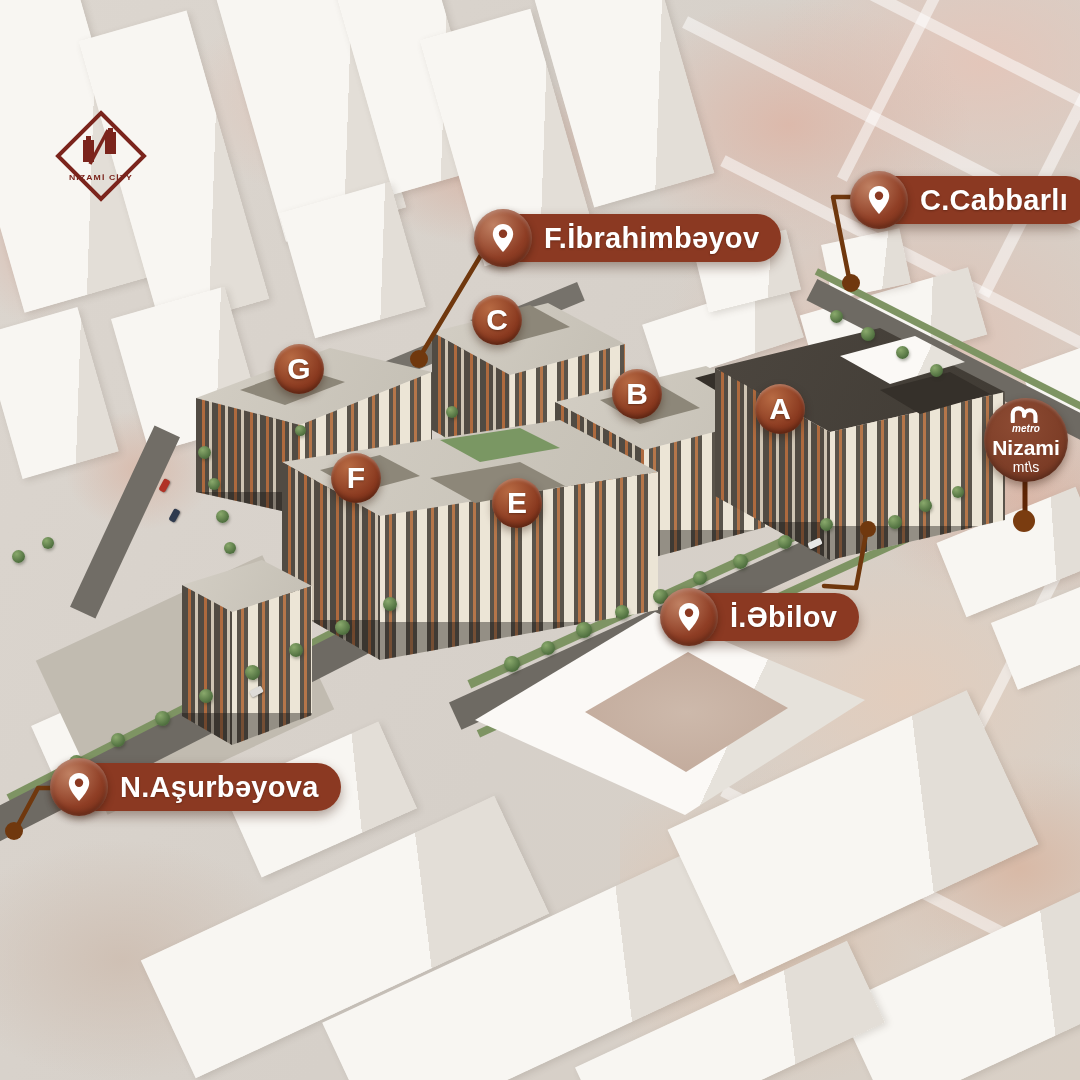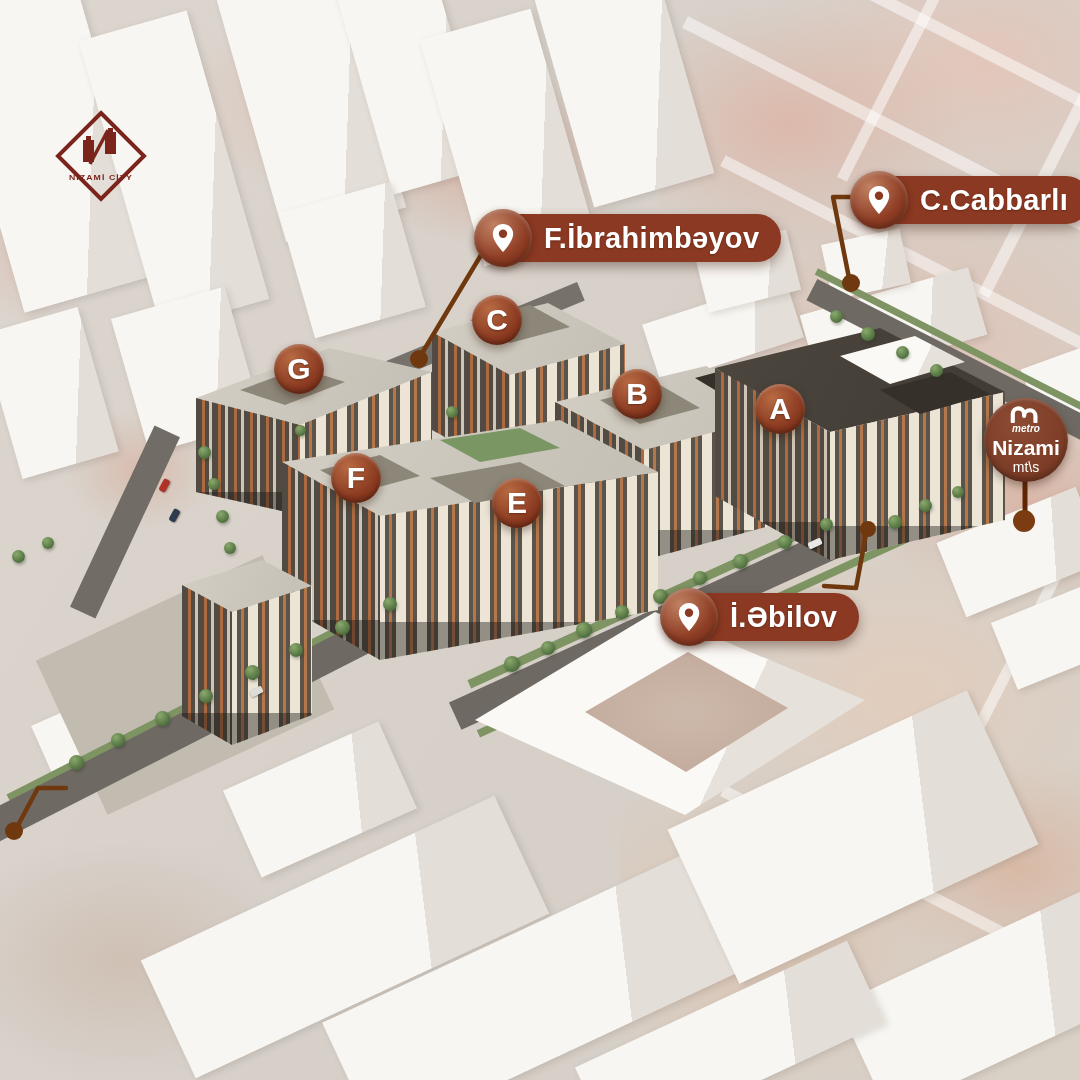--- a/index.html
+++ b/index.html
@@ -226,20 +226,29 @@
   <div class="pill" style="left:666px;top:560px;margin-top:33px;">
     <span class="badge">
       <svg width="24" height="30" viewBox="0 0 24 30">
         <path d="M12,1 C6.3,1 1.8,5.4 1.8,11 C1.8,18.5 12,29 12,29 C12,29 22.2,18.5 22.2,11 C22.2,5.4 17.7,1 12,1 Z" fill="#fff"></path>
         <circle cx="12" cy="10.8" r="4.2" fill="#8b3922"></circle>
       </svg>
     </span>
     <span class="label">İ.Əbilov</span>
   </div>
 
+  <div class="pill" style="left:56px;top:763px;">
+    <span class="badge">
+      <svg width="24" height="30" viewBox="0 0 24 30">
+        <path d="M12,1 C6.3,1 1.8,5.4 1.8,11 C1.8,18.5 12,29 12,29 C12,29 22.2,18.5 22.2,11 C22.2,5.4 17.7,1 12,1 Z" fill="#fff"></path>
+        <circle cx="12" cy="10.8" r="4.2" fill="#8b3922"></circle>
+      </svg>
+    </span>
+    <span class="label">N.Aşurbəyova</span>
+  </div>
 
   <div class="letter-badge" style="left:472px;top:295px;">C</div>
   <div class="letter-badge" style="left:274px;top:344px;">G</div>
   <div class="letter-badge" style="left:612px;top:369px;">B</div>
   <div class="letter-badge" style="left:755px;top:384px;">A</div>
   <div class="letter-badge" style="left:331px;top:453px;">F</div>
   <div class="letter-badge" style="left:492px;top:478px;">E</div>
 
   <div class="metro-badge">
     <svg width="34" height="18" viewBox="0 0 36 18">

